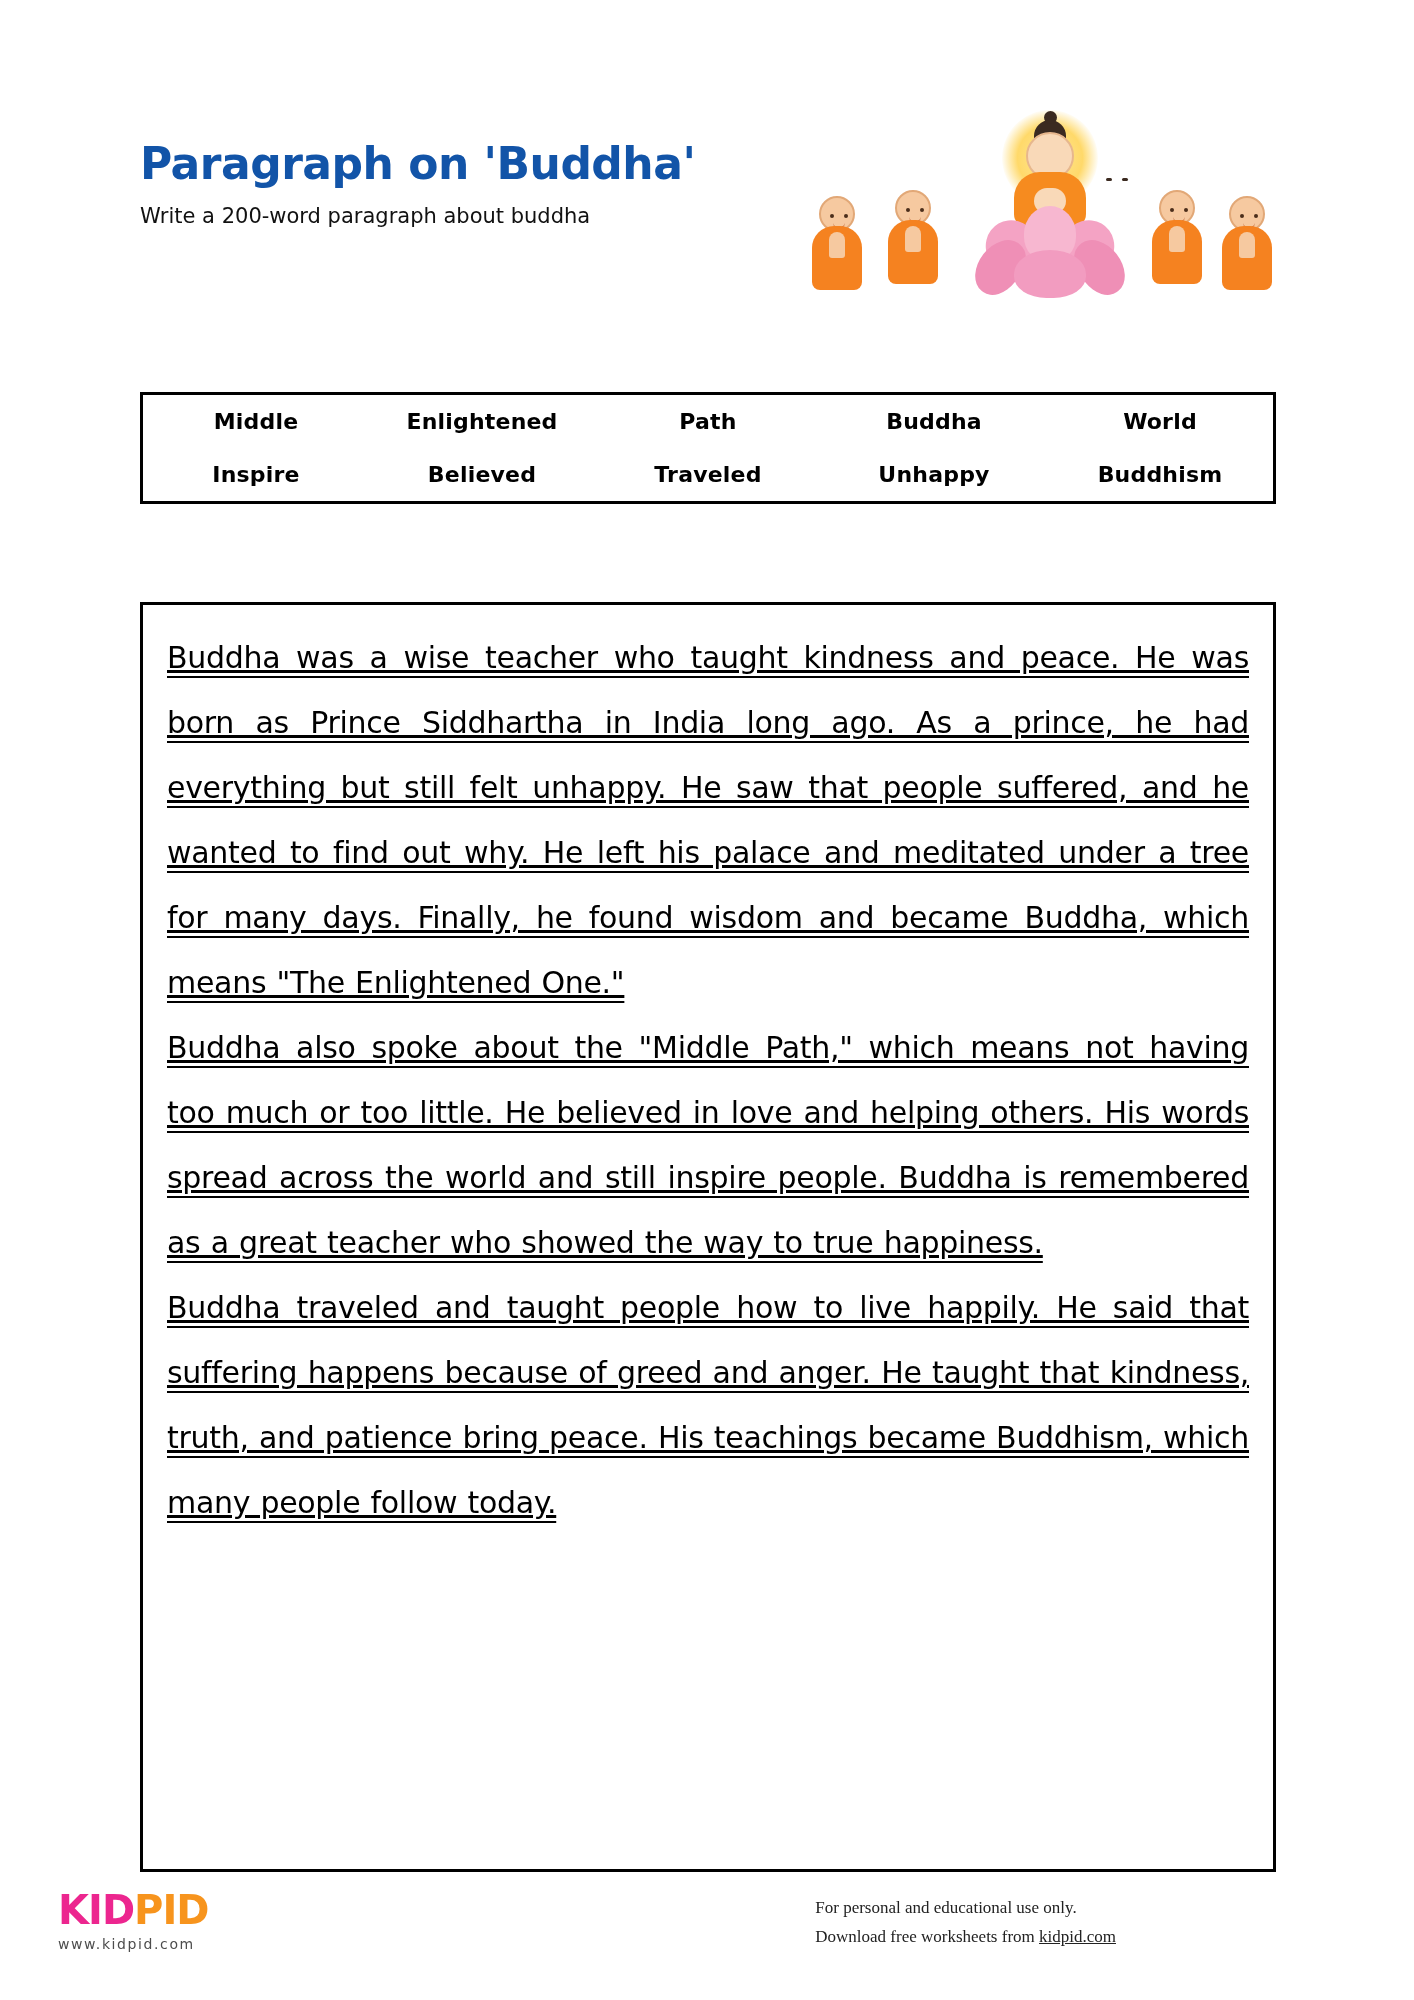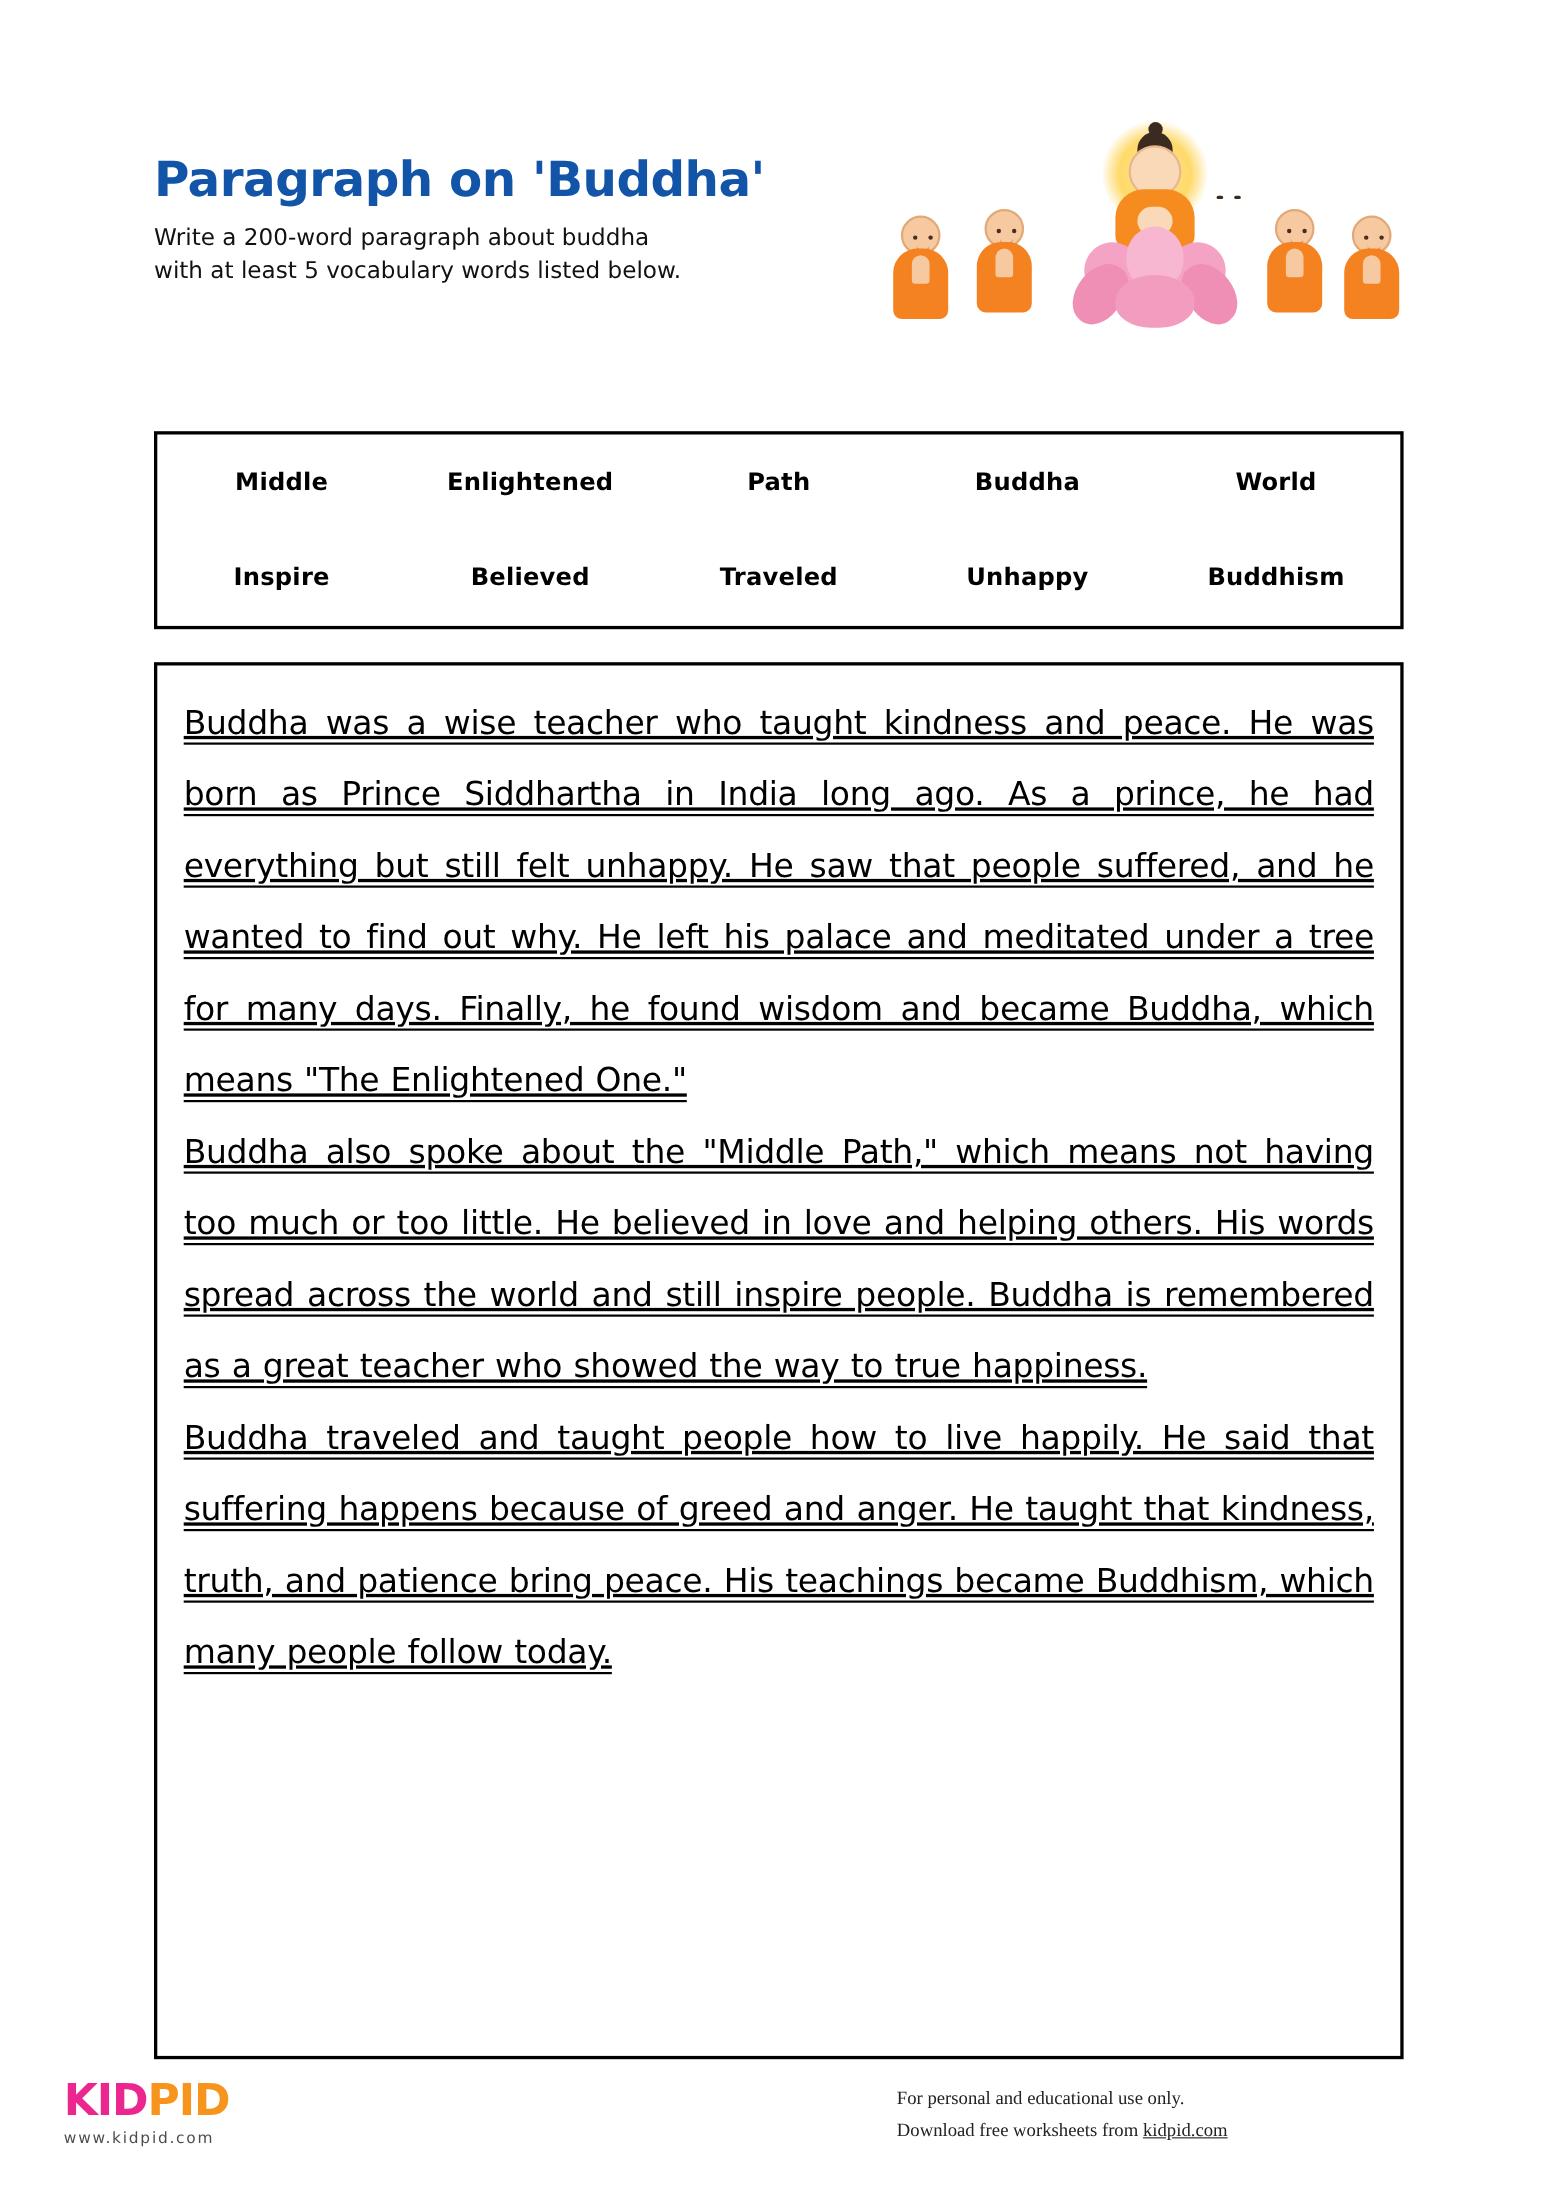--- a/index.html
+++ b/index.html
@@ -171,21 +171,21 @@
   .petal.p3 { left: 92px; top: 14px; width: 52px; height: 54px; transform: rotate(30deg); }
   .petal.p4 { left: 0px;  top: 40px; width: 60px; height: 42px; transform: rotate(-52deg); background: #ef8fb6; }
   .petal.p5 { left: 100px;top: 40px; width: 60px; height: 42px; transform: rotate(52deg);  background: #ef8fb6; }
   .petal.p6 { left: 44px; top: 44px; width: 72px; height: 48px; background: #f29cc0; }
 
   
   .vocab-box {
     position: absolute;
     left: 140px; top: 392px;
     width: 1136px;
-    height: 180px;
+    height: 112px;
     border: 3px solid #000000;
     background: #ffffff;
   }
   .vocab-row {
     display: flex;
     width: 100%;
     height: 50%;
     align-items: center;
   }
   .vocab-cell {
@@ -269,21 +269,20 @@
 </style>
 </head>
 <body>
 
 <div class="page">
 
   <div class="header">
     <h1 class="title">Paragraph on 'Buddha'</h1>
     <p class="subtitle">
       <span>Write a 200-word paragraph about buddha</span><br>
-      <span>with at least 5 vocabulary words listed below.</span>
     </p>
   </div>
 
   <div class="illustration">
     <div class="monk" style="left:0px; top:86px;">
       <div class="head"></div>
       <div class="robe"></div>
     </div>
     <div class="monk" style="left:76px; top:80px;">
       <div class="head"></div>

